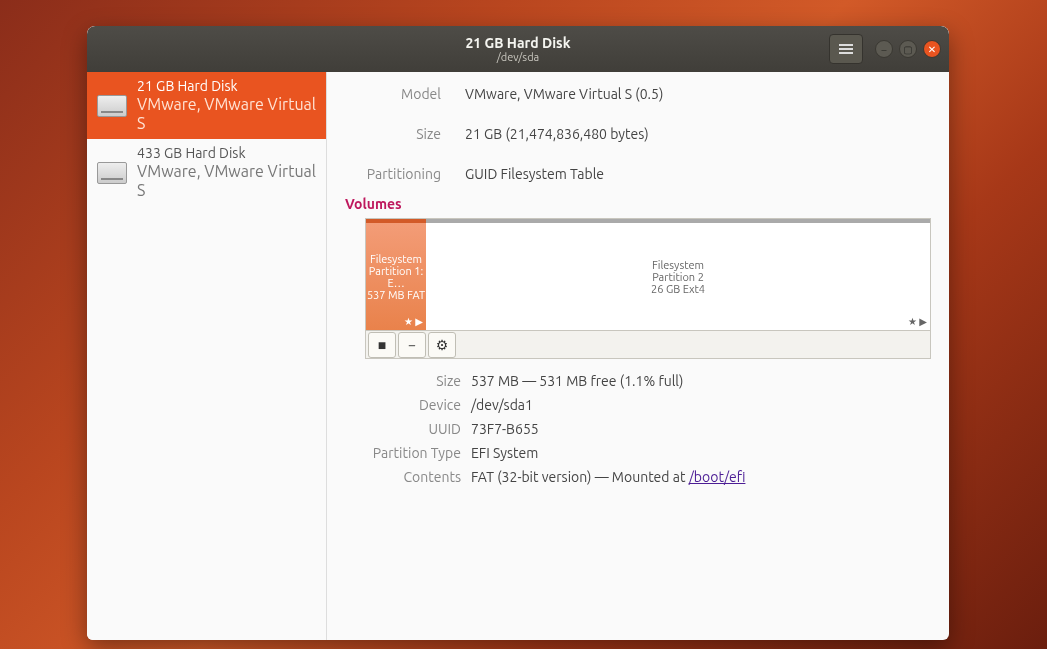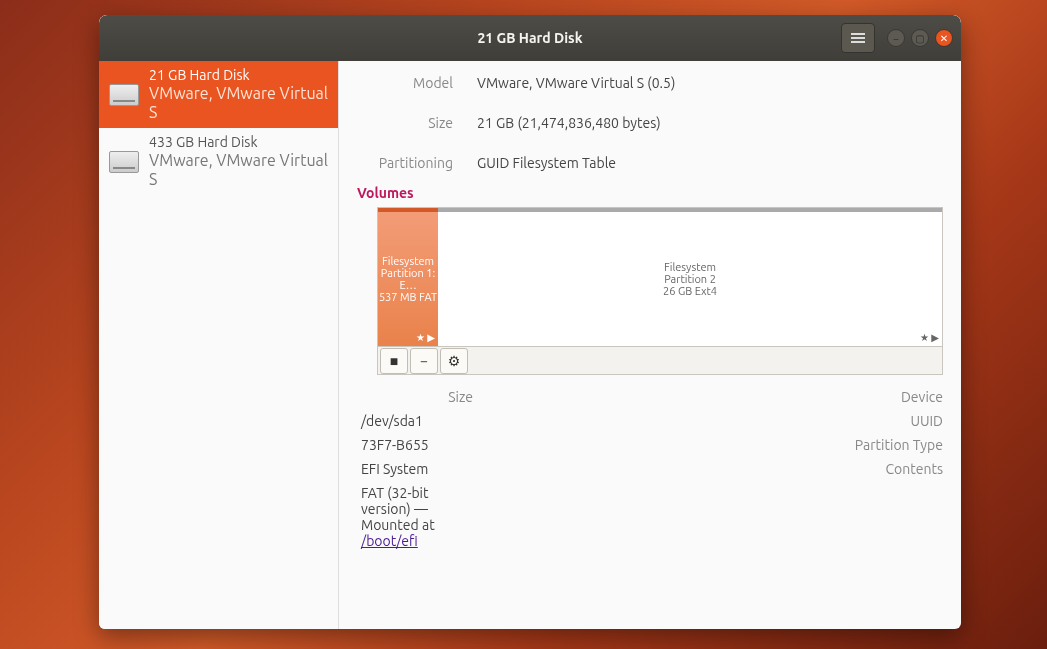--- a/index.html
+++ b/index.html
@@ -8,29 +8,28 @@
     height: 649px;
     background: linear-gradient(135deg, #8b2d1a 0%, #b9461f 30%, #d25a28 50%, #a73818 70%, #6b1e0e 100%);
     font-family: Ubuntu, "Segoe UI", sans-serif;
     font-size: 14px;
     color: #444;
     position: relative;
     overflow: hidden;
   }
   .window {
     position: absolute;
-    left: 87px; top: 15px;
+    left: 87px; top: 26px;
     width: 862px; height: 614px;
     background: #fafafa;
     border-radius: 8px 8px 6px 6px;
     box-shadow: 0 8px 24px rgba(0,0,0,0.4);
     display: flex;
     flex-direction: column;
     overflow: hidden;
-    margin-left: 12px;
   }
   .titlebar {
     height: 46px;
     background: linear-gradient(#4e4c47, #403e39);
     display: flex;
     align-items: center;
     position: relative;
     color: #eee;
     border-radius: 8px 8px 0 0;
     padding: 0 8px;
@@ -99,21 +98,21 @@
     margin: 2px 0 14px 0;
     gap: 24px;
   }
   .info-grid .k { text-align: right; color: #888; }
   .info-grid .v { color: #444; }
   .sec-title { font-weight: 700; color: #be185d; margin-bottom: 6px; }
   .volumes-box {
     margin-left: 20px;
     border: 1px solid #c8c6be;
     background: #fff;
-    height: 140px;
+    height: 113px;
     display: flex;
     position: relative;
   }
   .vol {
     position: relative;
     border-top: 4px solid #aaa;
     display: flex; flex-direction: column; align-items: center; justify-content: center;
     font-size: 11px; text-align: center; color: #666;
     cursor: pointer;
   }
@@ -154,20 +153,21 @@
   .detail-grid .v { color: #444; }
   .link { color: #4c1d95; text-decoration: underline; cursor: pointer; }
 </style>
 </head>
 <body>
 
 <div class="window">
   <div class="titlebar">
     <div class="title-center">
       <div class="t1">21 GB Hard Disk</div>
+      <div class="t2">/dev/sda</div>
     </div>
     <div class="tb-right">
       <div class="hamburger">
           <span></span>
         </div>
       <div class="win-btns">
         <div class="win-btn">
             <span>–</span>
           </div>
         <div class="win-btn">
@@ -232,20 +232,21 @@
         <div class="tb-btn">
             <span>−</span>
           </div>
         <div class="tb-btn">
             <span>⚙</span>
           </div>
       </div>
 
       <div class="detail-grid">
         <div class="k">Size</div>
+        <div class="v">537 MB — 531 MB free (1.1% full)</div>
         <div class="k">Device</div>
         <div class="v">/dev/sda1</div>
         <div class="k">UUID</div>
         <div class="v">73F7-B655</div>
         <div class="k">Partition Type</div>
         <div class="v">EFI System</div>
         <div class="k">Contents</div>
         <div class="v">
           <span>FAT (32-bit version) — Mounted at </span><span class="link">/boot/efi</span>
         </div>

